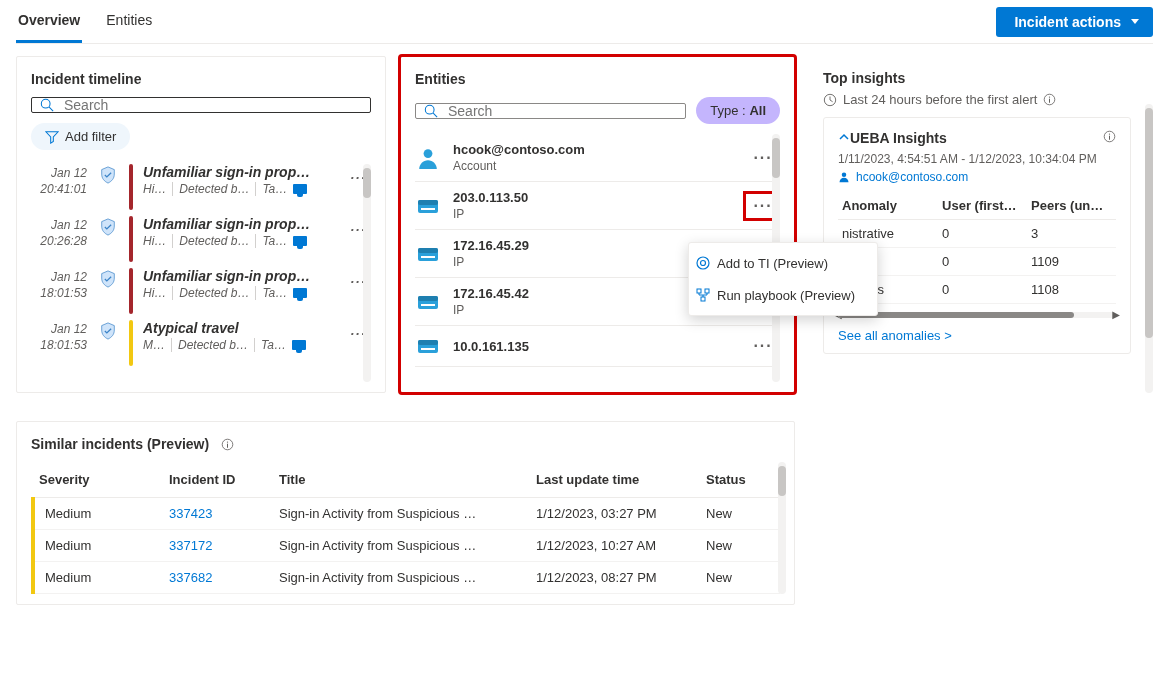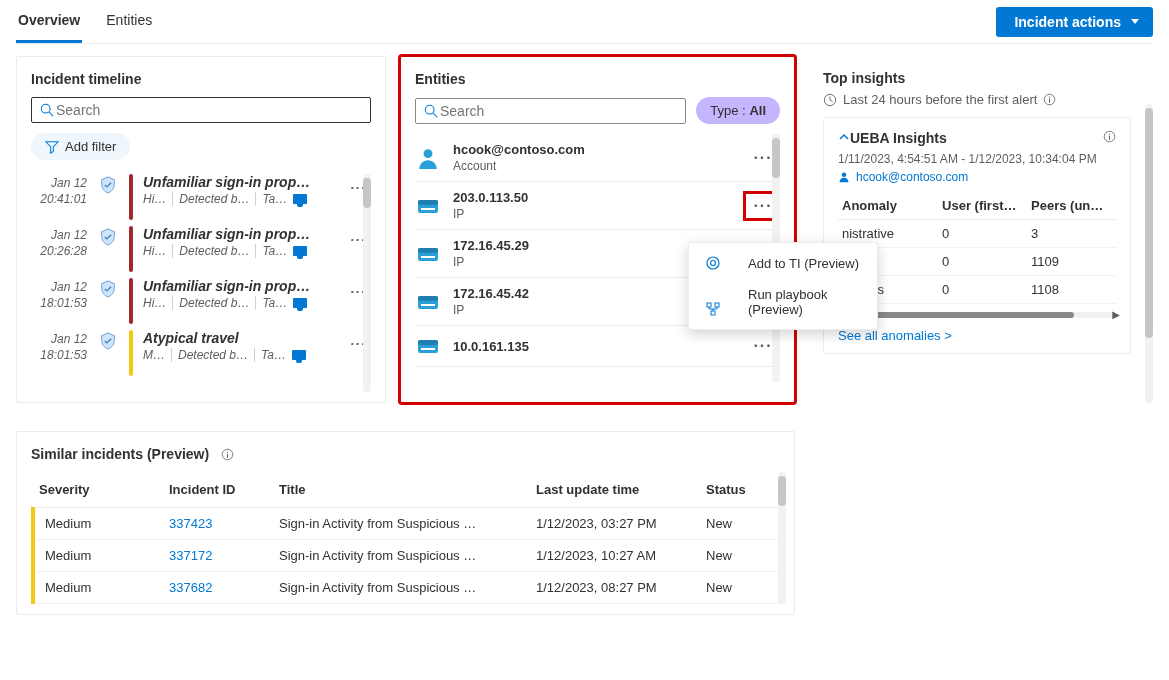--- a/index.html
+++ b/index.html
@@ -11,21 +11,21 @@
   .tab { font-size:14px; padding:4px 2px; height:100%; display:flex; align-items:center; border-bottom:3px solid transparent; cursor:pointer; }
   .tab.active { font-weight:600; border-bottom-color:#0078d4; color:#323130; }
   .actions-btn { background:#0078d4; color:#fff; border:none; border-radius:3px; padding:7px 14px 7px 18px; font-size:14px; font-weight:600; display:flex; align-items:center; gap:10px; cursor:pointer; }
   .actions-btn .chev { width:0; height:0; border-left:4px solid transparent; border-right:4px solid transparent; border-top:5px solid #fff; display:inline-block; }
 
   .grid { display:grid; grid-template-columns: 370px 395px 1fr; gap:14px; margin-top:12px; }
 
   .panel { border:1px solid #edebe9; border-radius:2px; padding:14px 14px 10px 14px; background:#fff; position:relative; }
   .panel-title { font-weight:600; font-size:14px; margin-bottom:10px; }
 
-  .searchbox { display:flex; align-items:center; border:1px solid #323130; border-radius:2px; height:26px; padding:0 8px; gap:0; }
+  .searchbox { display:flex; align-items:center; border:1px solid #323130; border-radius:2px; height:16px; padding:0 8px; gap:8px; }
   .searchbox input { flex:1; border:none; outline:none; font-size:14px; color:#605e5c; background:transparent; }
   .search-icon svg { display:block; }
 
   .addfilter { margin-top:10px; display:inline-flex; align-items:center; gap:6px; background:#eff6fc; border-radius:16px; padding:6px 14px; color:#323130; cursor:pointer; font-size:13px; }
 
   .timeline { margin-top:14px; position:relative; height:218px; overflow:hidden;font-style:italic; }
   .tl-row { display:flex; align-items:flex-start; gap:10px; height:52px; }
   .tl-time { width:56px; text-align:right; font-size:12px; color:#605e5c; line-height:1.3; padding-top:2px; }
   .tl-badge { width:22px; display:flex; align-items:flex-start; justify-content:center; position:relative; padding-top:2px; }
   .tl-badge .shield { width:18px; height:18px; }
@@ -50,21 +50,21 @@
   .ent-list { margin-top:10px; position:relative; height:248px; overflow:hidden; }
   .ent-row { display:flex; align-items:center; gap:12px; padding:8px 0; border-bottom:1px solid #edebe9; position:relative; }
   .ent-icon { width:26px; display:flex; justify-content:center; }
   .ent-text { flex:1; min-width:0; }
   .ent-name { font-weight:600; font-size:13px; color:#323130; }
   .ent-type { font-size:12px; color:#605e5c; margin-top:2px; }
   .ent-more { width:34px; text-align:center; color:#605e5c; font-weight:700; letter-spacing:1px; cursor:pointer; font-size:16px; line-height:1; padding:4px 0;}
   .ent-more.hl { outline:3px solid #d20000; }
 
   .context-menu { position:absolute; left:688px; top:242px; width:190px; background:#fff; border:1px solid #edebe9; border-radius:3px; box-shadow:0 4px 14px rgba(0,0,0,0.18); z-index:50; padding:4px 0; }
-  .cm-item { display:flex; align-items:flex-end; gap:27px; padding:8px 16px; font-size:13px; cursor:pointer; }
+  .cm-item { display:flex; align-items:center; gap:6px; padding:8px 6px; font-size:13px; cursor:pointer; }
   .cm-icon { width:16px; height:16px; display:flex; align-items:center; justify-content:center; color:#0078d4; }
 
   .insights { padding:14px 6px 10px 14px; border:none; }
   .insights-title { font-weight:600; font-size:14px; }
   .insights-sub { display:flex; align-items:center; gap:6px; color:#605e5c; font-size:13px; margin-top:6px; }
   .ins-body { margin-top:10px; position:relative; height:240px; overflow:hidden; padding-right:16px;}
   .card { border:1px solid #edebe9; border-radius:3px; padding:12px 14px 10px 14px; margin-bottom:10px; }
   .card-hd { display:flex; align-items:flex-end; gap:0; }
   .card-hd .chevup { color:#0078d4; cursor:pointer; }
   .card-title { font-weight:600; font-size:14px; flex:1; }

